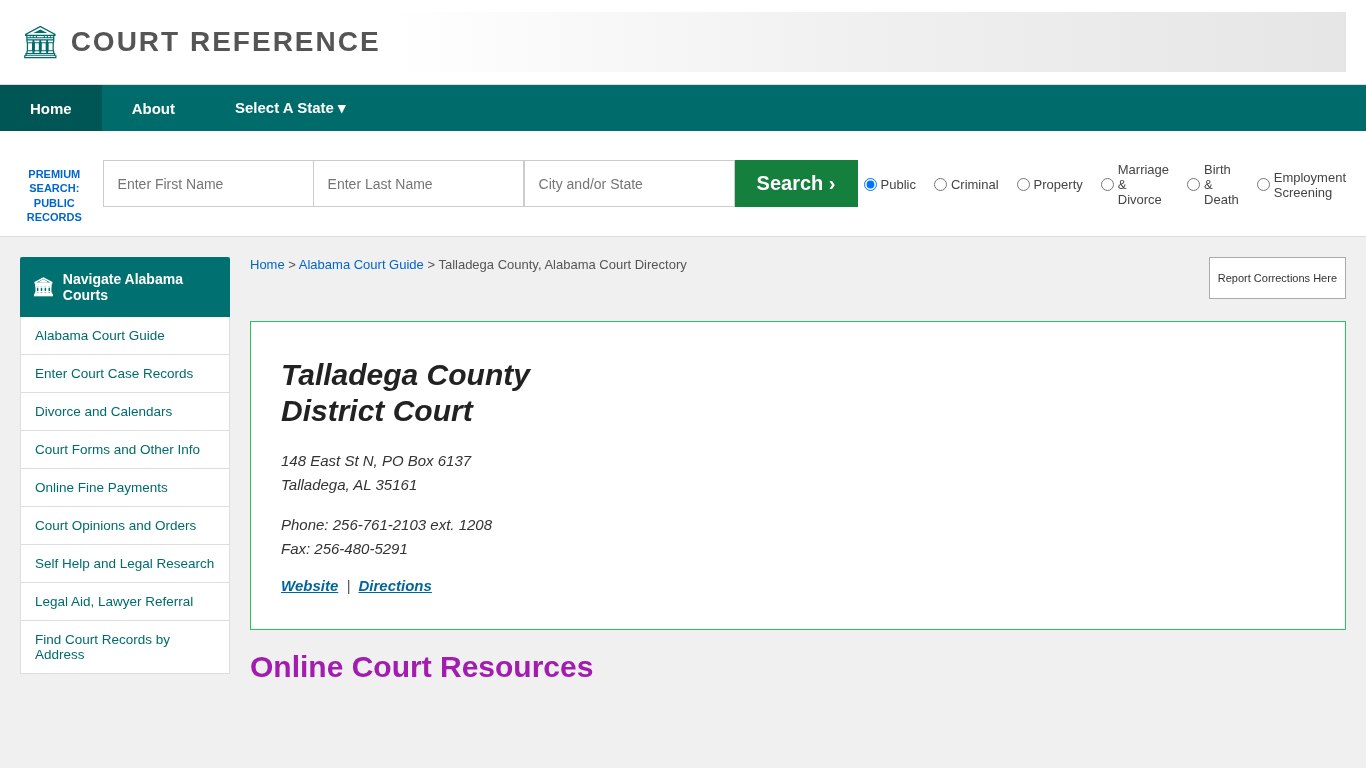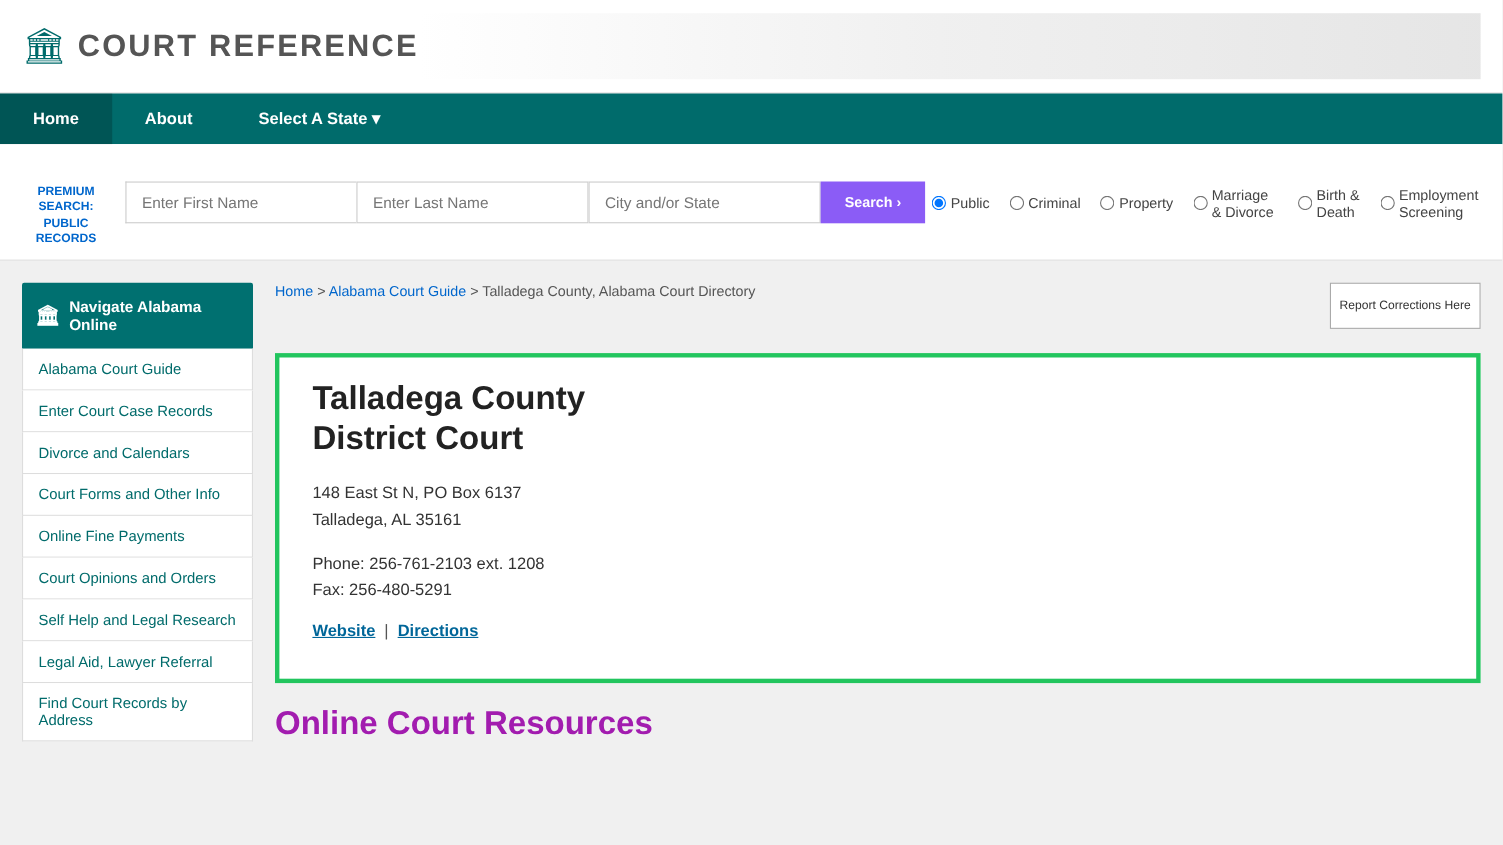--- a/index.html
+++ b/index.html
@@ -86,25 +86,25 @@
       flex: 1;
       padding: 10px 14px;
       border: 1px solid #ccc;
       font-size: 14px;
       color: #999;
       outline: none;
     }
     .search-inputs input:first-child { border-right: none; }
     .search-inputs input:last-child { border-left: none; flex: 1.2; }
     .search-btn {
-      background: #8b5cf6;
+      background: #15803d;
       color: white;
       border: none;
       padding: 10px 22px;
-      font-size: 13px;
+      font-size: 20px;
       font-weight: bold;
       cursor: pointer;
       display: flex;
       align-items: center;
       gap: 6px;
       white-space: nowrap;
     }
     .radio-row {
       display: flex;
       align-items: center;
@@ -182,24 +182,25 @@
       border: 1px solid #aaa;
       padding: 14px 8px;
       font-size: 11px;
       color: #333;
       cursor: pointer;
       margin-bottom: 8px;
     }
 
     .court-card {
       background: white;
-      border: 4px solid #22c55e;
-      padding: 20px 30px;
+      border: 1px solid #22c55e;
+      padding: 35px 30px;
       margin-bottom: 20px;
       min-height: 300px;
+      font-style: italic;
     }
     .court-name {
       font-size: 30px;
       font-weight: bold;
       color: #222;
       margin-bottom: 20px;
       line-height: 1.2;
     }
     .court-address {
       font-size: 15px;
@@ -293,21 +294,21 @@
       </label>
     </div>
   </div>
 </div>
 
 <div class="main-container">
 
   <aside class="sidebar">
     <div class="sidebar-header">
       <span class="icon">🏛</span>
-      <span>Navigate Alabama Online</span>
+      <span>Navigate Alabama Courts</span>
     </div>
     <div class="sidebar-item">
       <a href="#">Alabama Court Guide</a>
     </div>
     <div class="sidebar-item">
       <a href="#">Enter Court Case Records</a>
     </div>
     <div class="sidebar-item">
       <a href="#">Divorce and Calendars</a>
     </div>

